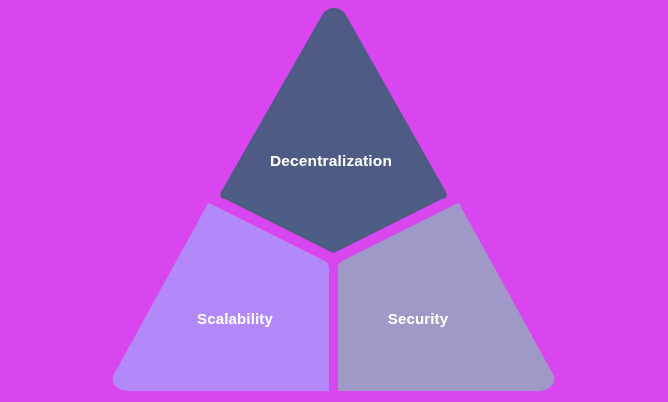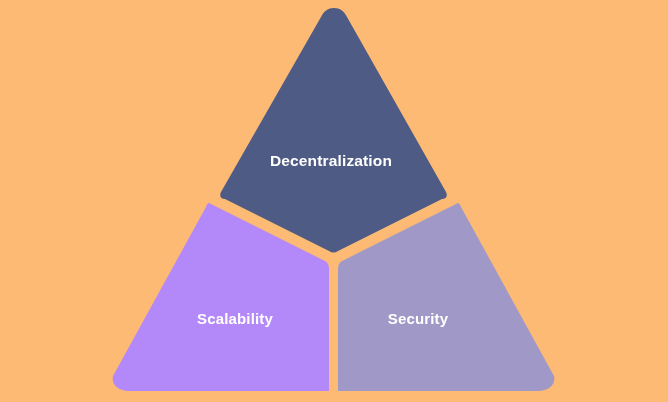--- a/index.html
+++ b/index.html
@@ -42,21 +42,21 @@
   .label-apex {
     font-size: 15.5px;
   }
   .label-left, .label-right {
     font-size: 15px;
   }
 </style>
 </head>
 <body style="background: rgb(255, 255, 255);">
 
-<div id="diagram-stage" style="background: #fdba74;">
+<div id="diagram-stage" style="background: #d946ef;">
 
   <svg id="trilemma-svg" viewBox="0 0 668 402" xmlns="http://www.w3.org/2000/svg">
 
     <g>
       <path class="segment-shape" d="M 334 8
                C 340 8 344 11 347 17
                L 446 192
                C 448 196 446 199 442 199
                L 338 251
                C 335 253 332 253 329 251

